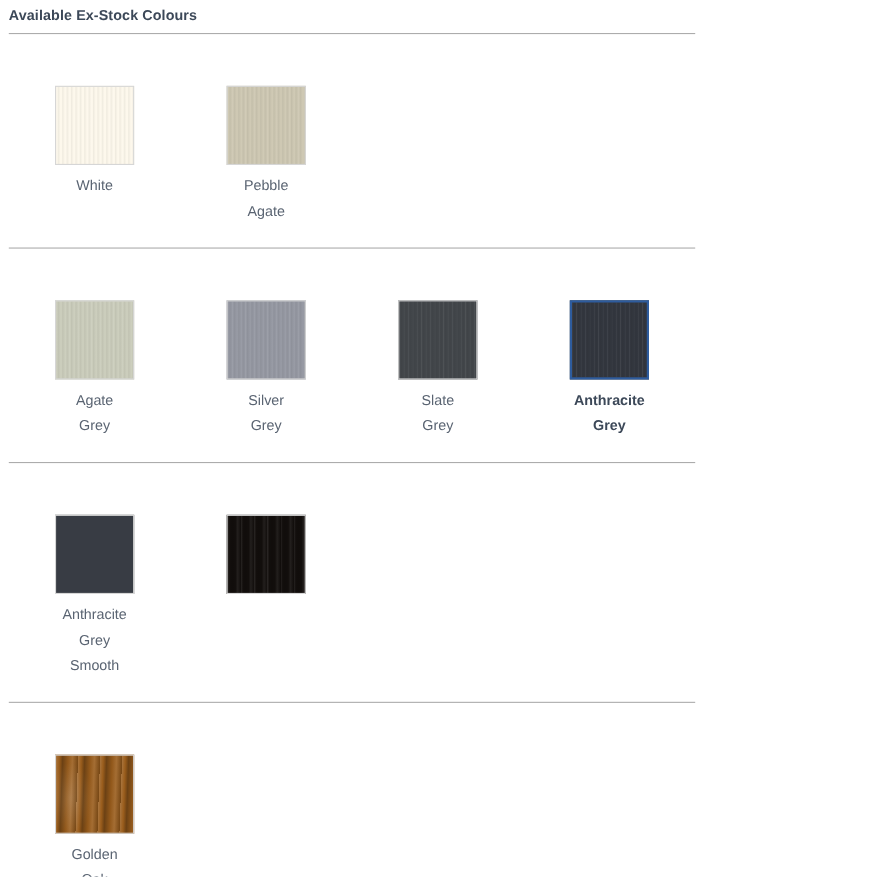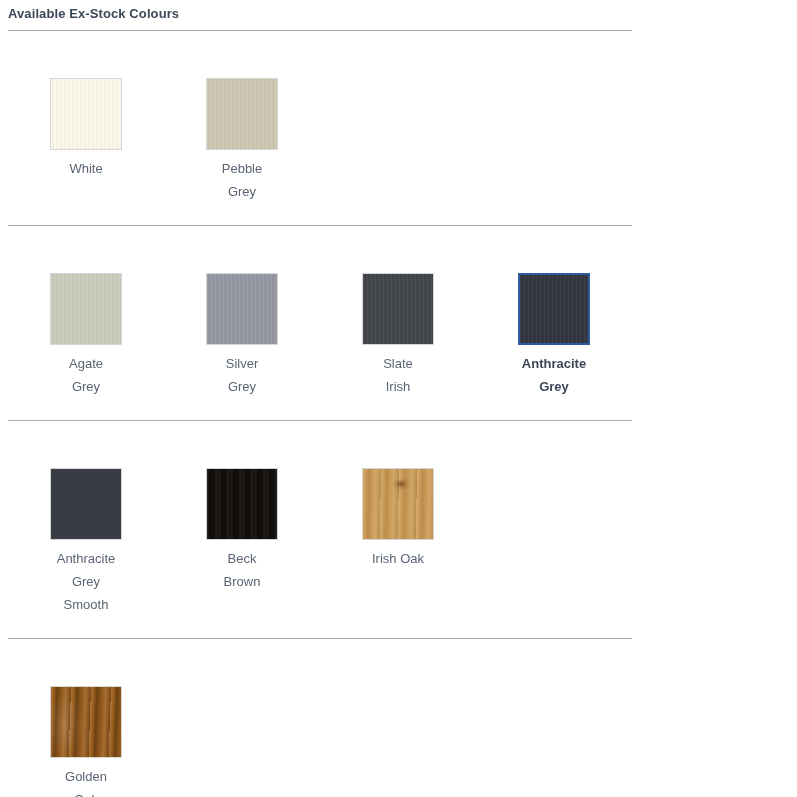--- a/index.html
+++ b/index.html
@@ -157,21 +157,21 @@
             </div>
             <div class="swatch-label">White</div>
           </div>
         </div>
         <div class="swatch-cell">
           <div class="swatch-inner">
             <div class="swatch-chip" style="background-color: rgb(206, 200, 179);">
               <div class="grain fine"></div>
             </div>
             <div class="swatch-label">Pebble
-Grey</div>
+Agate</div>
           </div>
         </div>
       </div>
       <div class="divider"></div>
       <div class="swatch-row">
         <div class="swatch-cell">
           <div class="swatch-inner">
             <div class="swatch-chip" style="background-color: rgb(203, 205, 188);">
               <div class="grain fine"></div>
             </div>
@@ -187,21 +187,21 @@
             <div class="swatch-label">Silver
 Grey</div>
           </div>
         </div>
         <div class="swatch-cell">
           <div class="swatch-inner">
             <div class="swatch-chip" style="background-color: rgb(67, 71, 75);">
               <div class="grain fine"></div>
             </div>
             <div class="swatch-label">Slate
-Irish</div>
+Grey</div>
           </div>
         </div>
         <div class="swatch-cell">
           <div class="swatch-inner">
             <div class="swatch-chip selected" style="background-color: rgb(51, 55, 63);">
               <div class="grain fine"></div>
             </div>
             <div class="swatch-label selected">Anthracite
 Grey</div>
           </div>
@@ -217,30 +217,20 @@
             <div class="swatch-label">Anthracite
 Grey
 Smooth</div>
           </div>
         </div>
         <div class="swatch-cell">
           <div class="swatch-inner">
             <div class="swatch-chip" style="background-color: rgb(18, 14, 12);">
               <div class="grain wood"></div>
             </div>
-            <div class="swatch-label">Beck
-Brown</div>
-          </div>
-        </div>
-        <div class="swatch-cell">
-          <div class="swatch-inner">
-            <div class="swatch-chip" style="background-color: rgb(203, 156, 88);">
-              <div class="grain oak"></div>
-            </div>
-            <div class="swatch-label">Irish Oak</div>
           </div>
         </div>
       </div>
       <div class="divider"></div>
       <div class="swatch-row">
         <div class="swatch-cell">
           <div class="swatch-inner">
             <div class="swatch-chip" style="background-color: rgb(154, 93, 28);">
               <div class="grain strong"></div>
             </div>

